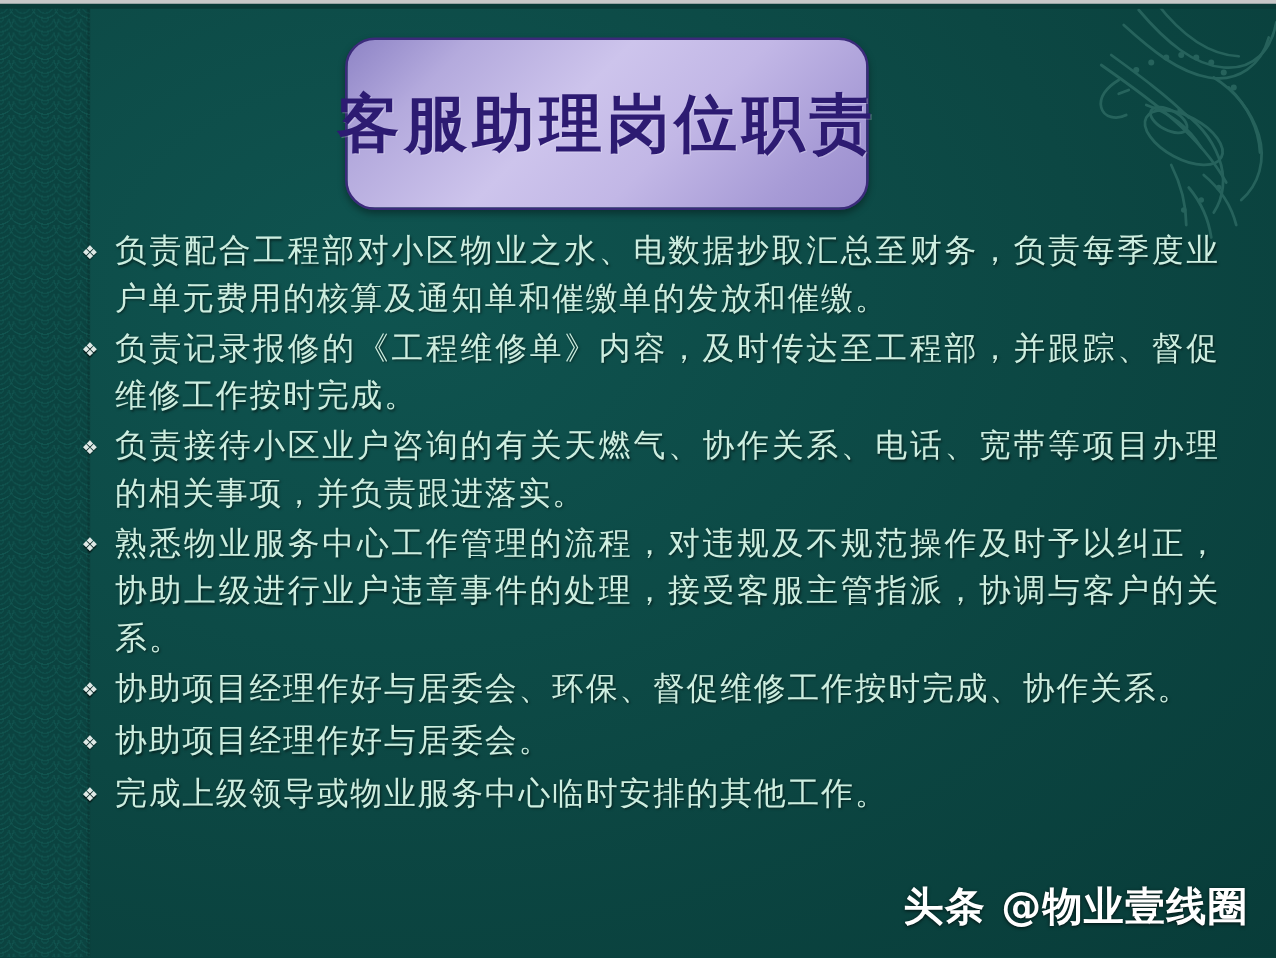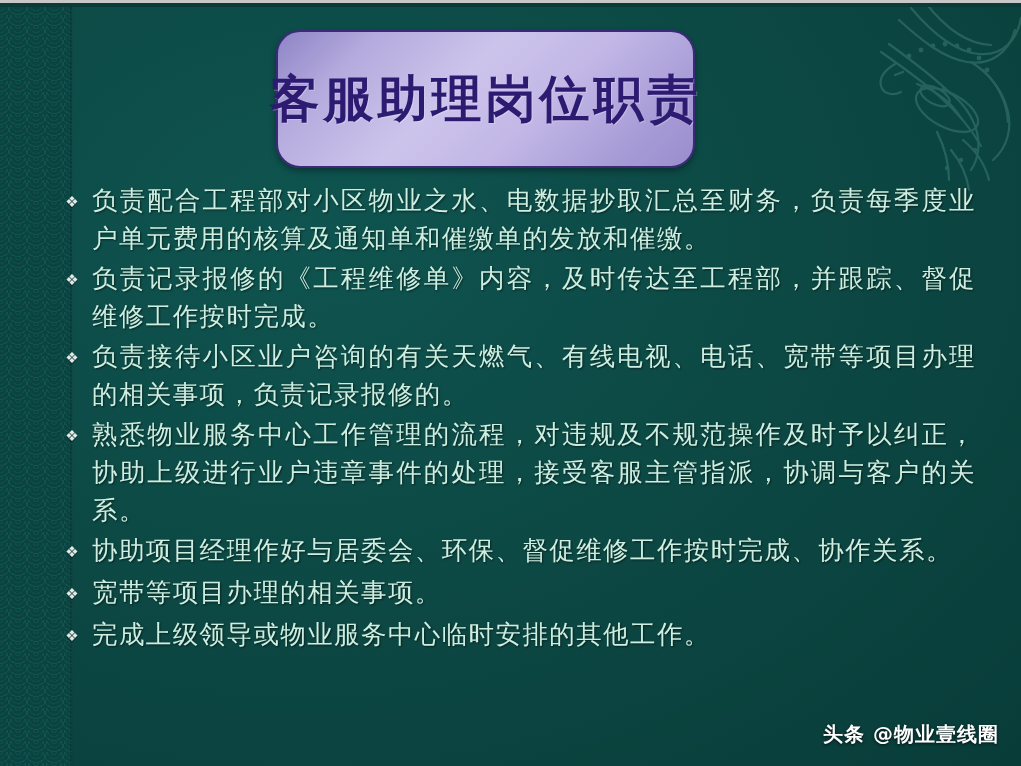--- a/index.html
+++ b/index.html
@@ -155,21 +155,21 @@
     padding-right: 6px;
   }
 
   
   .watermark {
     position: absolute;
     right: 22px;
     bottom: 18px;
     z-index: 30;
     font-family: "DejaVu Sans", "Liberation Sans", sans-serif;
-    font-size: 20px;
+    font-size: 32px;
     font-weight: 700;
     color: #ffffff;
     letter-spacing: 1px;
     text-shadow: 0 1px 3px rgba(0,0,0,0.75);
     white-space: nowrap;
   }
   .watermark .wm-at { font-weight: 600; }
 </style>
 </head>
 <body>
@@ -227,36 +227,36 @@
       <span class="bullet-text">负责配合工程部对小区物业之水、电数据抄取汇总至财务，负责每季度业户单元费用的核算及通知单和催缴单的发放和催缴。</span>
     </div>
 
     <div class="bullet-row">
       <span class="bullet-marker">❖</span>
       <span class="bullet-text">负责记录报修的《工程维修单》内容，及时传达至工程部，并跟踪、督促维修工作按时完成。</span>
     </div>
 
     <div class="bullet-row">
       <span class="bullet-marker">❖</span>
-      <span class="bullet-text">负责接待小区业户咨询的有关天燃气、有线电视、电话、宽带等项目办理的相关事项，负责记录报修的。</span>
+      <span class="bullet-text">负责接待小区业户咨询的有关天燃气、协作关系、电话、宽带等项目办理的相关事项，并负责跟进落实。</span>
     </div>
 
     <div class="bullet-row">
       <span class="bullet-marker">❖</span>
       <span class="bullet-text">熟悉物业服务中心工作管理的流程，对违规及不规范操作及时予以纠正，协助上级进行业户违章事件的处理，接受客服主管指派，协调与客户的关系。</span>
     </div>
 
     <div class="bullet-row">
       <span class="bullet-marker">❖</span>
       <span class="bullet-text">协助项目经理作好与居委会、环保、督促维修工作按时完成、协作关系。</span>
     </div>
 
     <div class="bullet-row">
       <span class="bullet-marker">❖</span>
-      <span class="bullet-text">宽带等项目办理的相关事项。</span>
+      <span class="bullet-text">协助项目经理作好与居委会。</span>
     </div>
 
     <div class="bullet-row">
       <span class="bullet-marker">❖</span>
       <span class="bullet-text">完成上级领导或物业服务中心临时安排的其他工作。</span>
     </div>
 
   </div>
 
   <div class="watermark">

